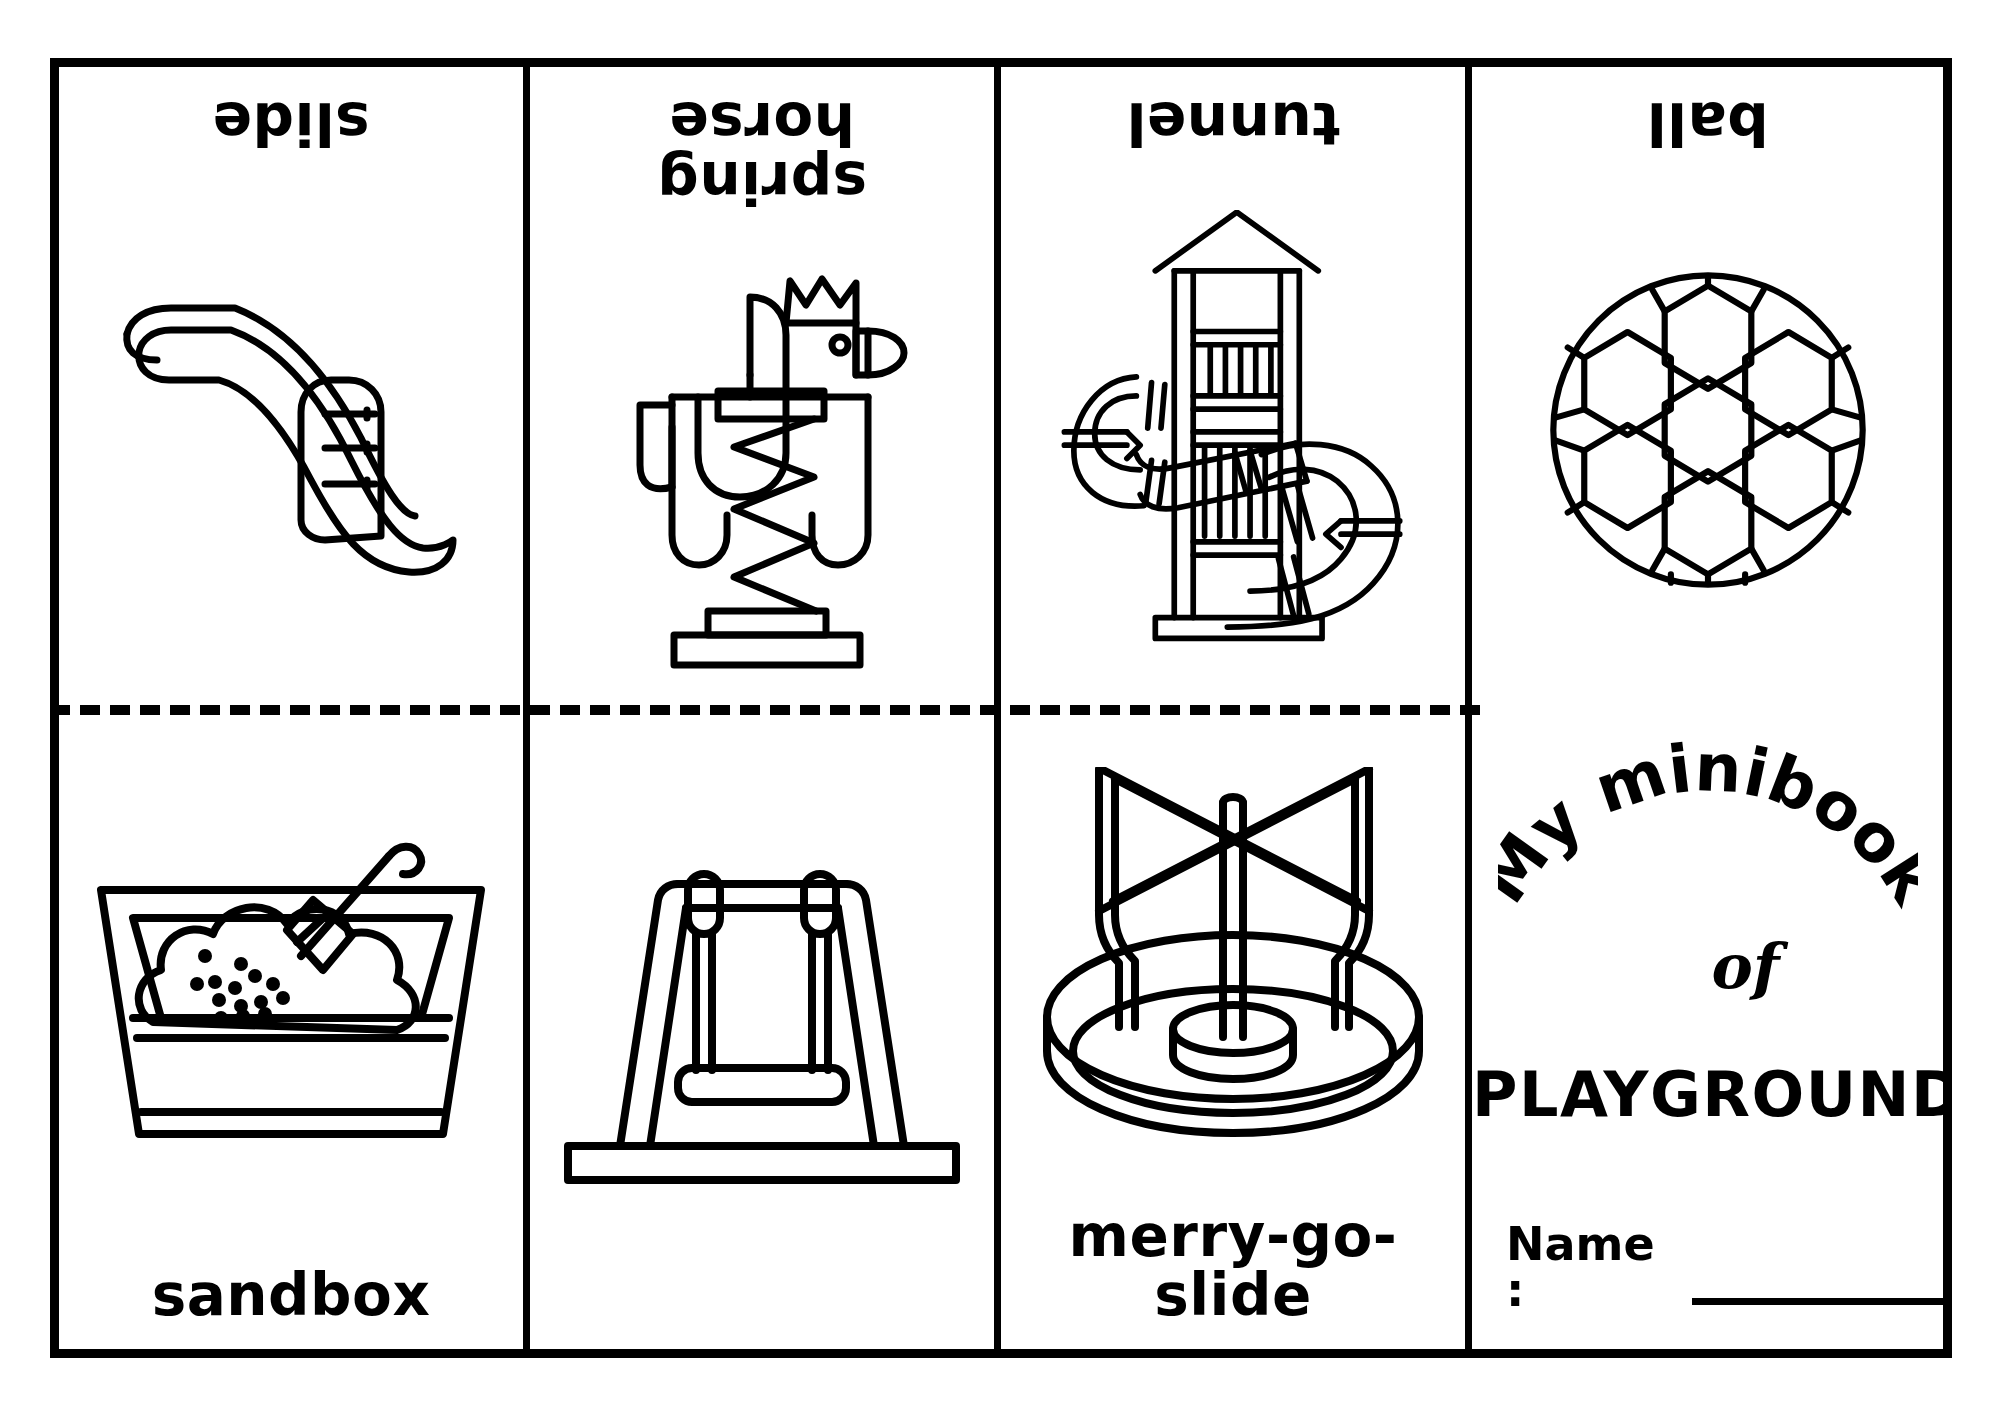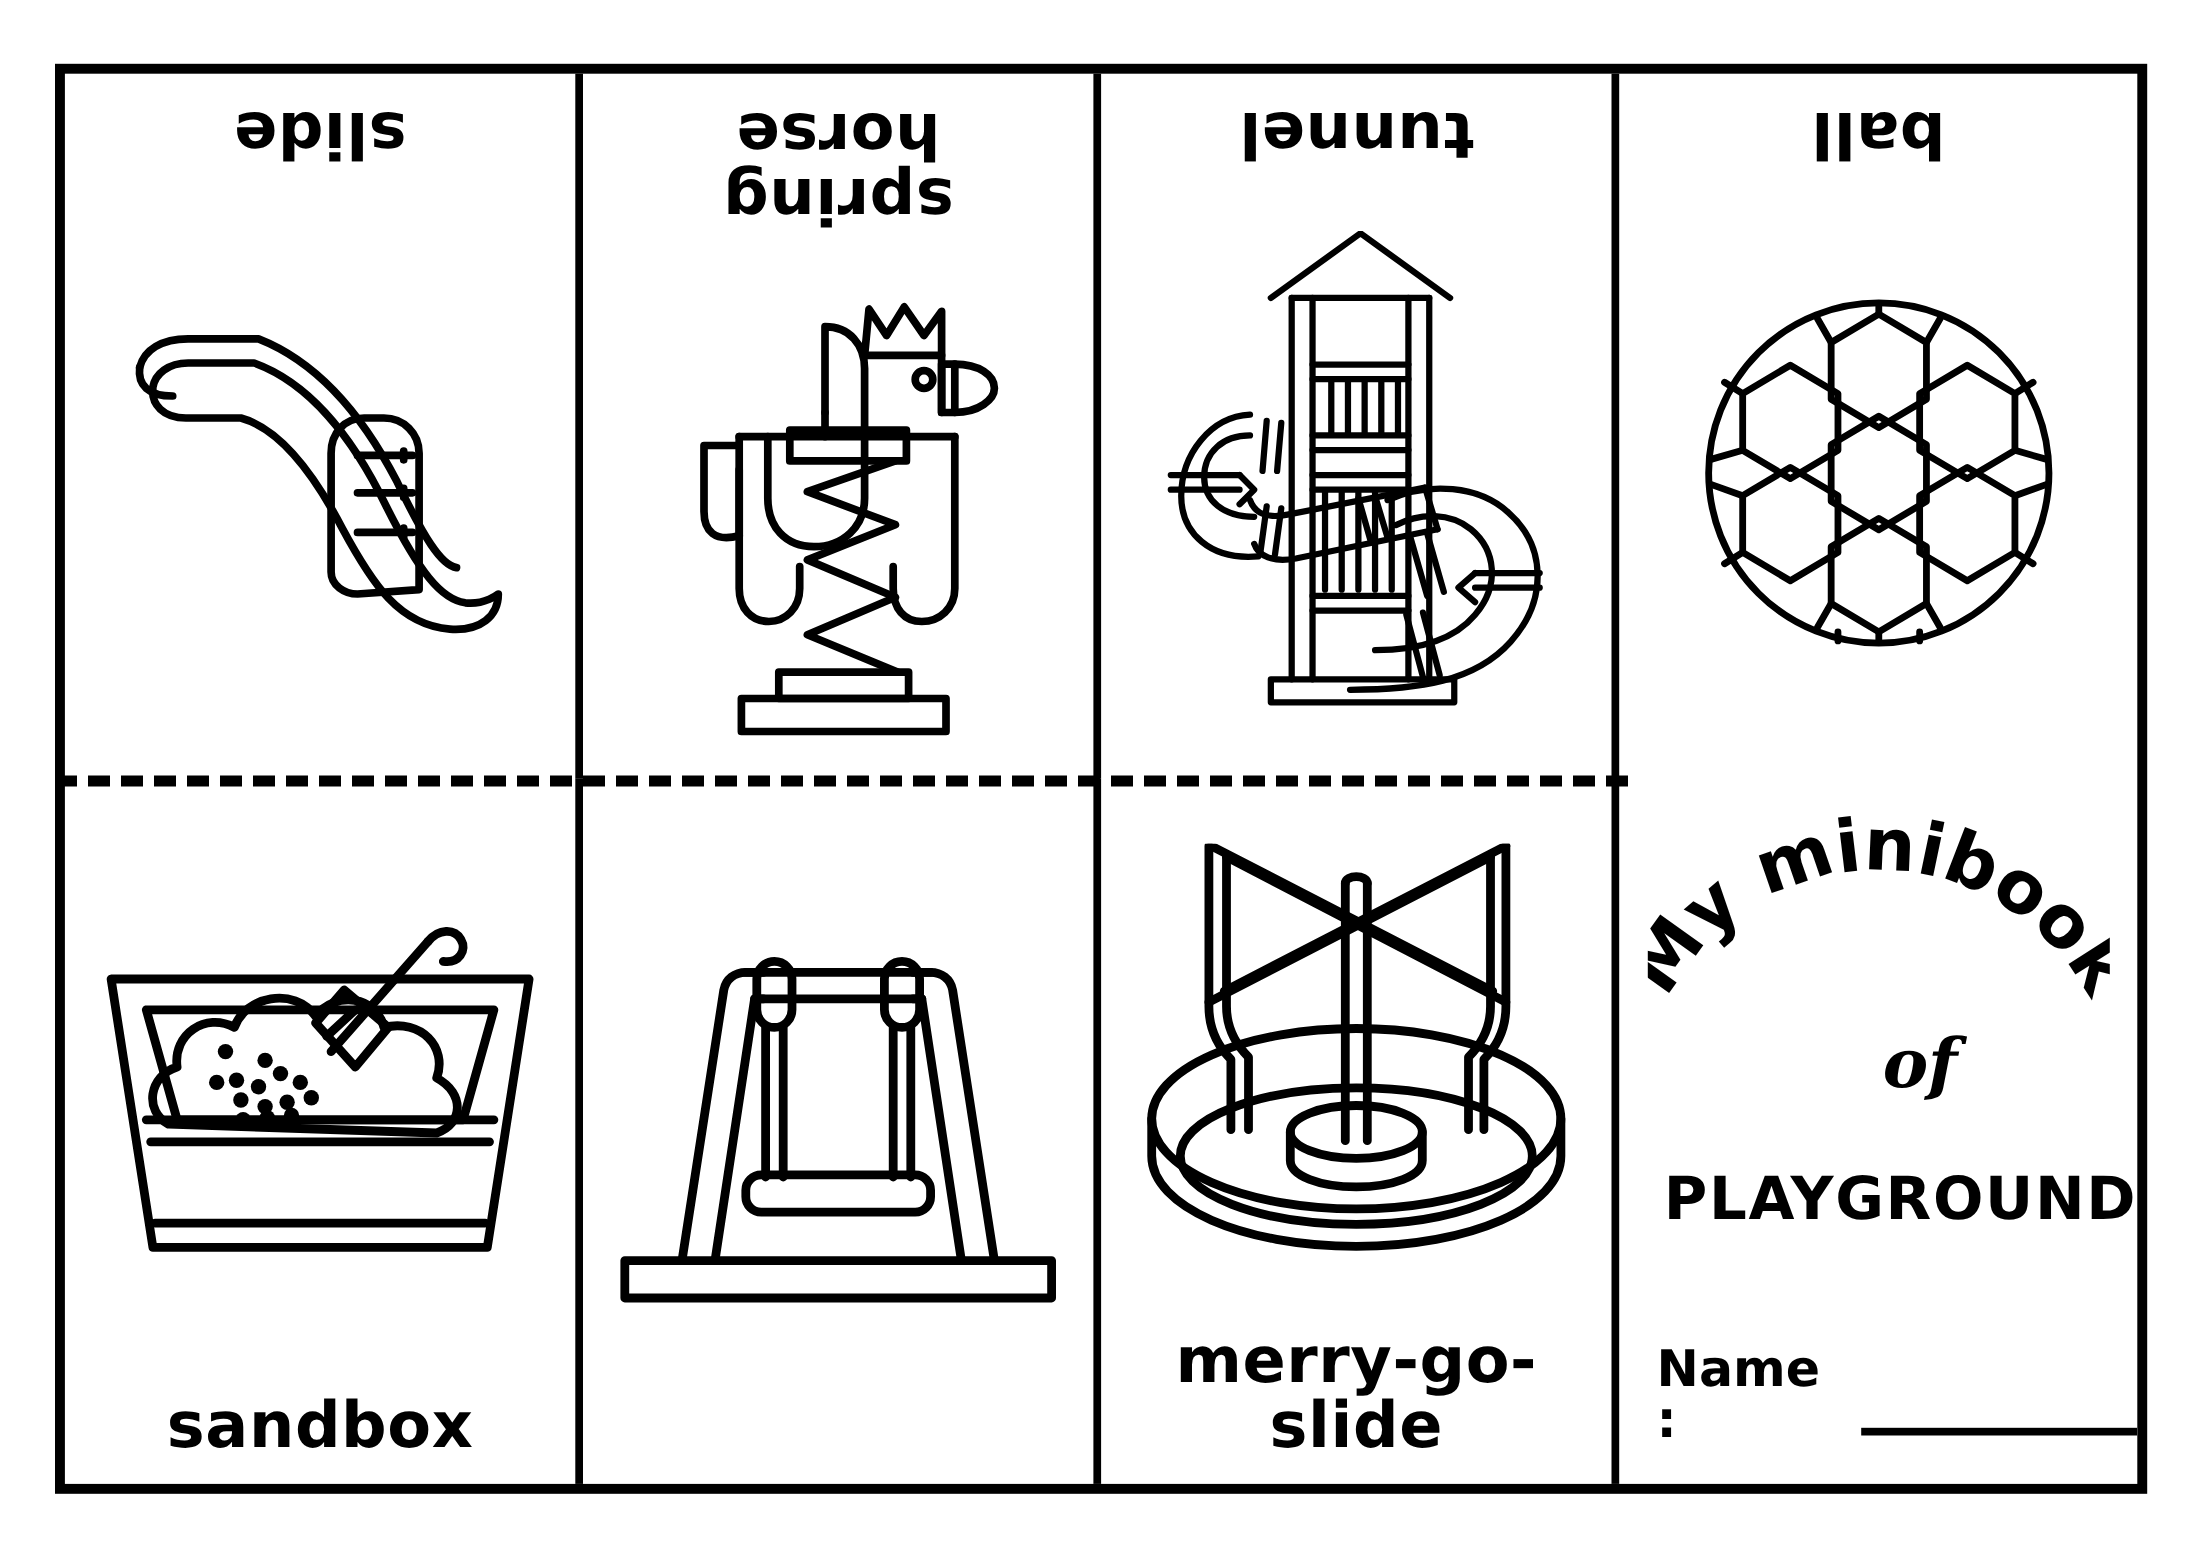--- a/index.html
+++ b/index.html
@@ -117,21 +117,21 @@
     padding-left: 38px;
   }
   .cover-subject {
     position: absolute;
     left: 0;
     top: 350px;
     width: 100%;
     text-align: right;
     font-family: "DejaVu Sans", sans-serif;
     font-weight: bold;
-    font-size: 54px;
+    font-size: 62px;
     letter-spacing: 1.5px;
     color: #000;
   }
   .name-row {
     position: absolute;
     left: 34px;
     bottom: 36px;
     display: flex;
     align-items: flex-end;
     gap: 14px;

